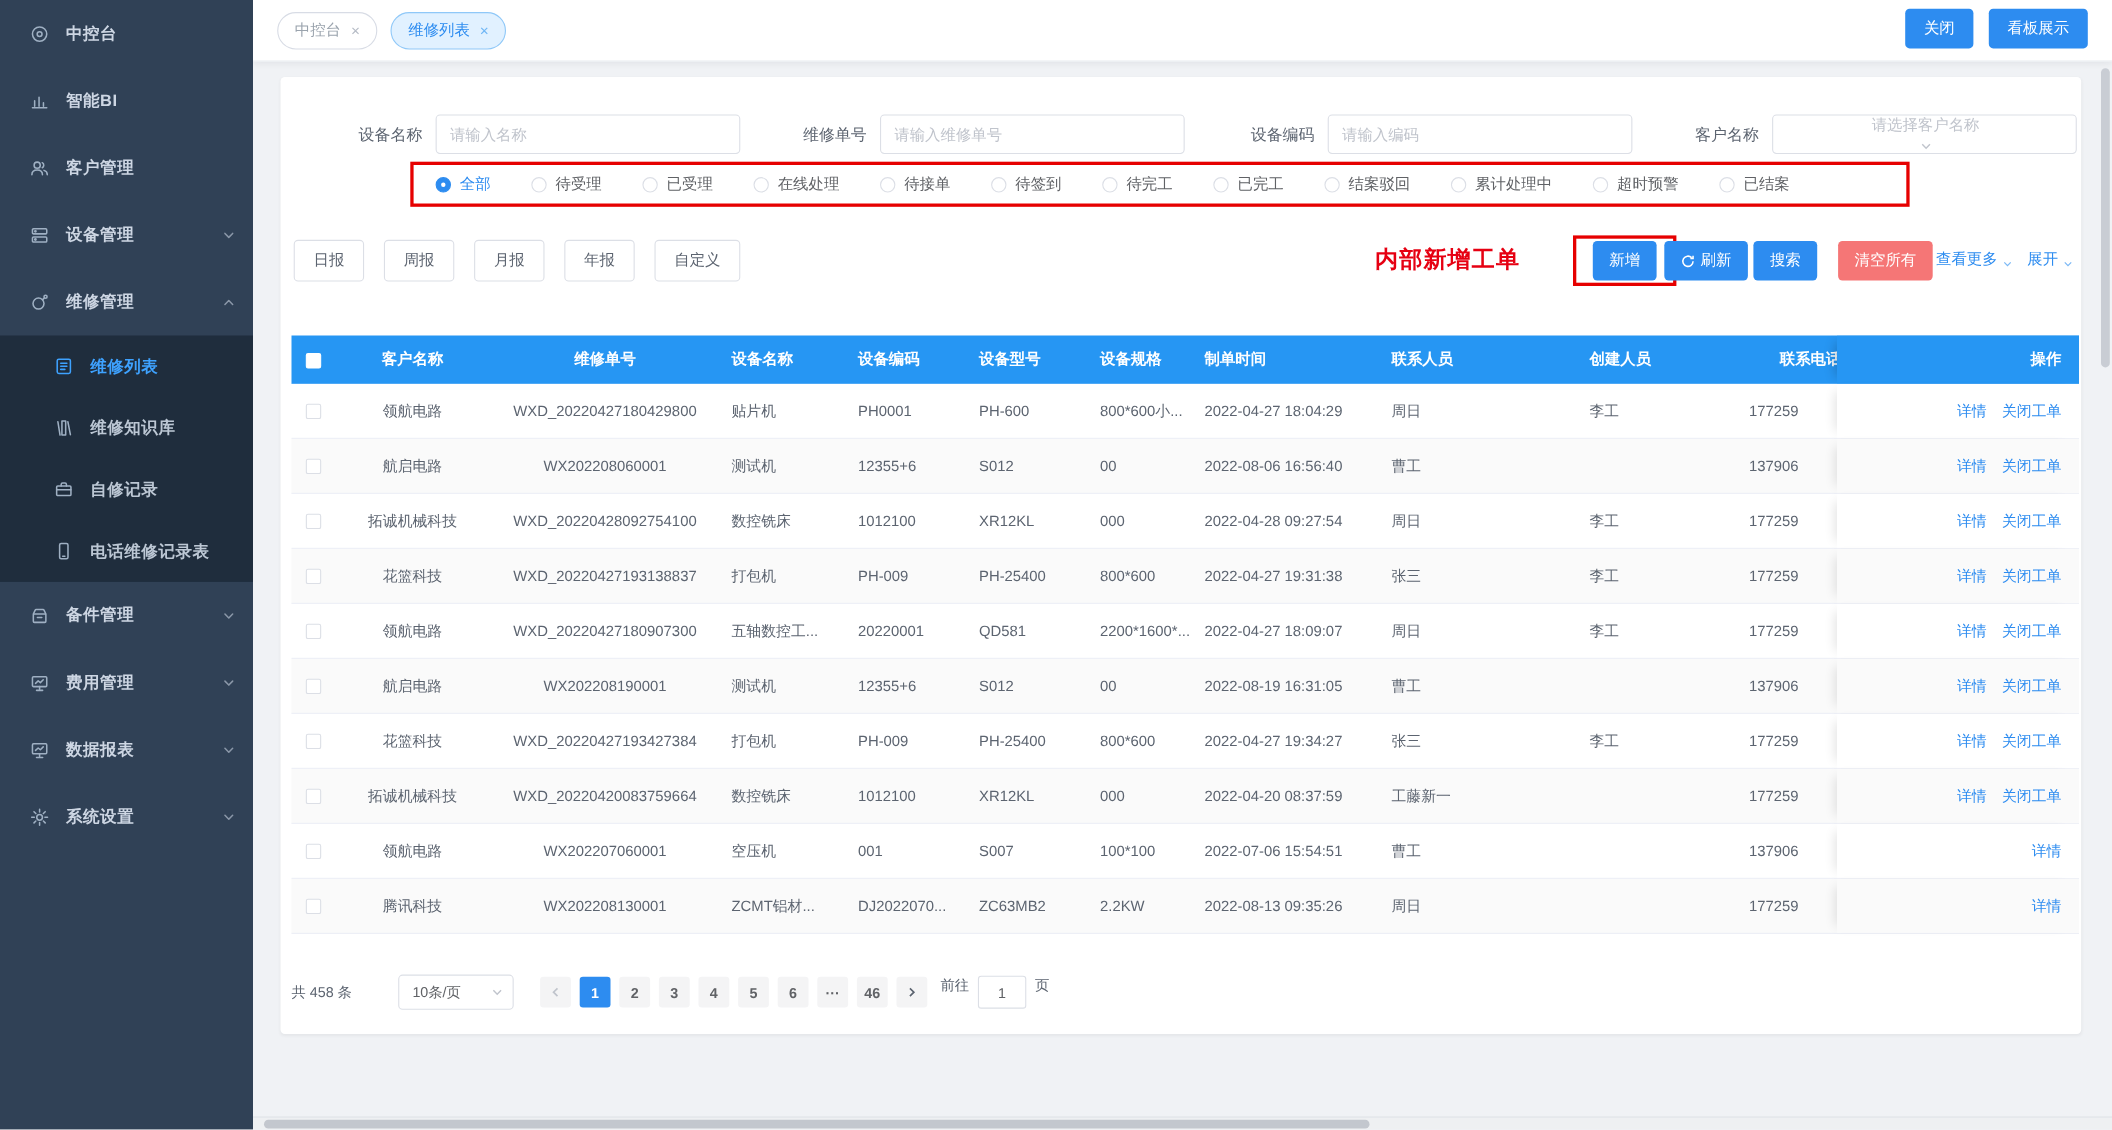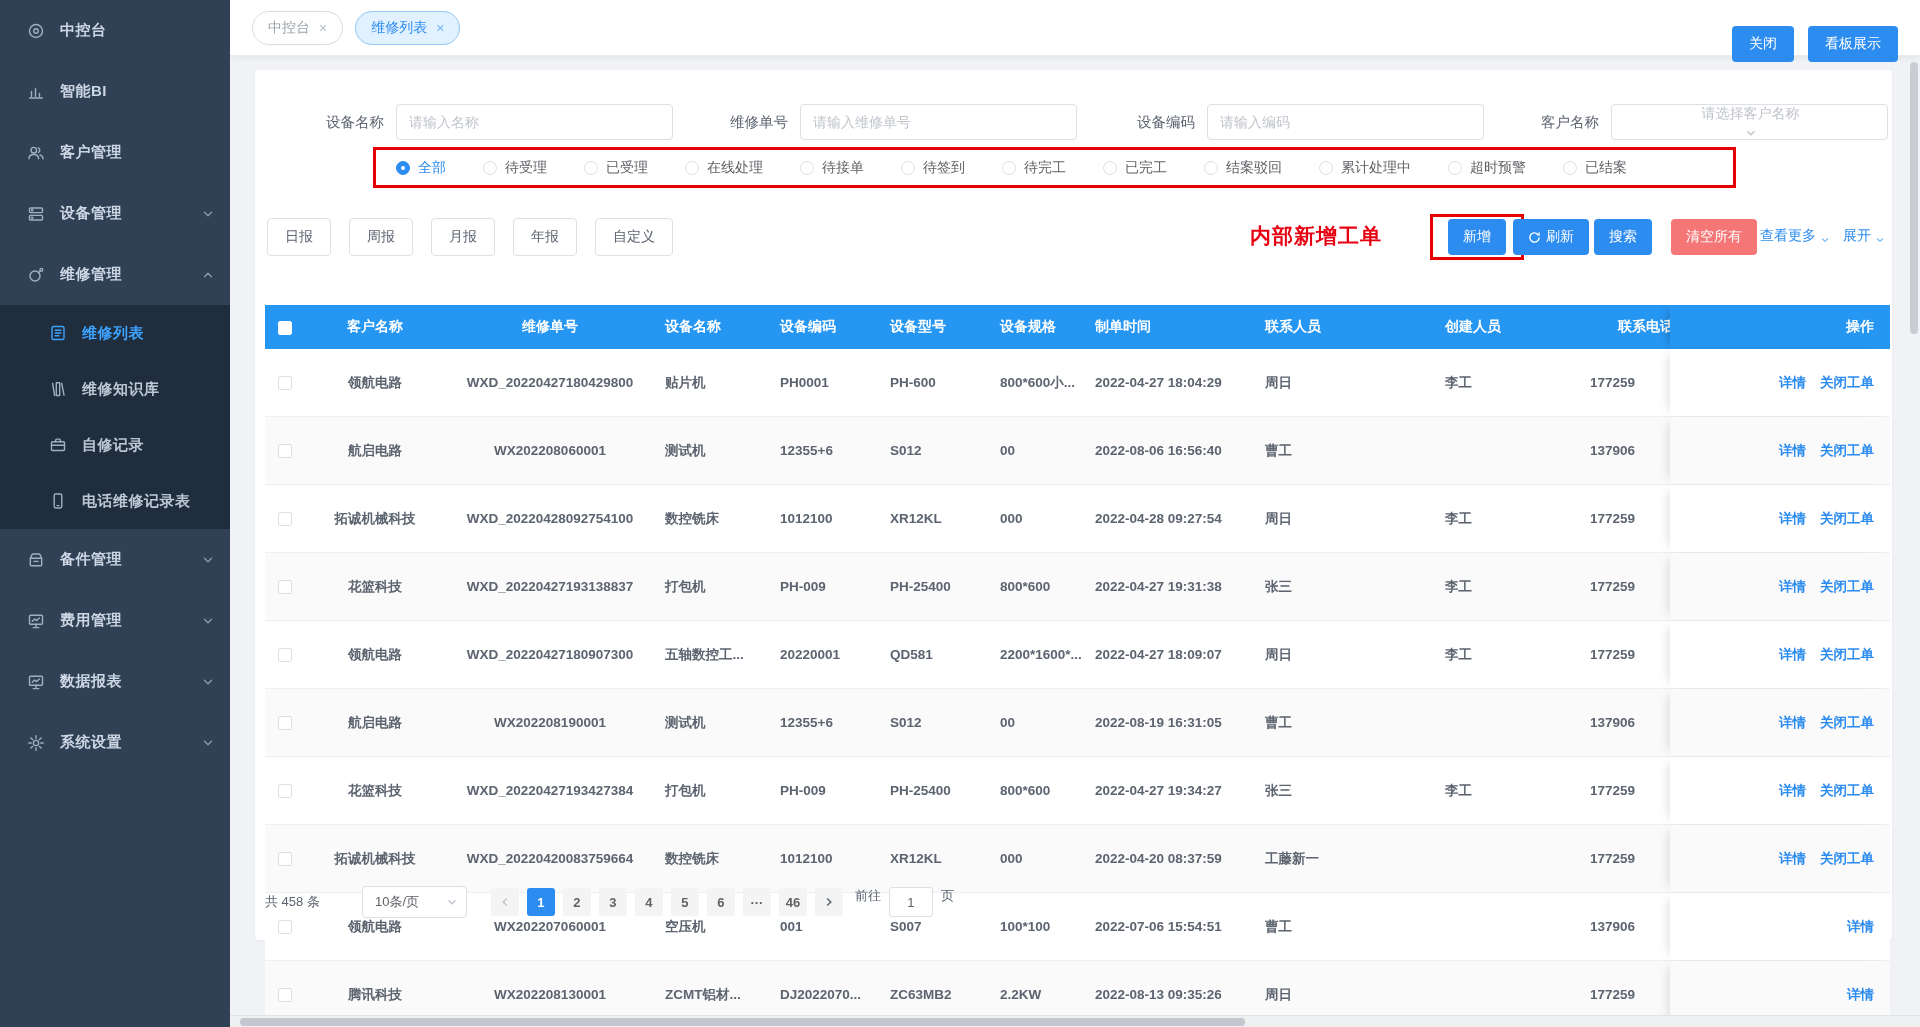--- a/index.html
+++ b/index.html
@@ -19,21 +19,21 @@
   .side-sub .side-item.active{color:#3ea2ff;}
   .side-sub .side-item.active .icon{color:#3ea2ff;}
 
   
   .main{position:absolute;left:230px;top:0;width:1690px;height:1027px;}
   .tabbar{position:relative;height:56px;background:#fff;border-bottom:1px solid #e8ebf0;box-shadow:0 2px 6px rgba(0,21,41,.06);z-index:5;display:flex;align-items:center;padding-left:22px;gap:12px;}
   .tab{height:34px;border-radius:17px;border:1px solid #d8dce5;color:#9aa3ad;background:#fff;font-size:14px;display:inline-flex;align-items:center;padding:0 15px;gap:9px;cursor:pointer;}
   .tab .x{font-size:14px;line-height:1;color:#b6bcc6;}
   .tab.active{background:#e1f1ff;border-color:#8fc8f8;color:#2d8cf0;}
   .tab.active .x{color:#6fb6f5;}
-  .topbtns{position:absolute;right:22px;top:26px;display:flex;gap:14px;}
+  .topbtns{position:absolute;right:22px;top:8px;display:flex;gap:14px;}
   .btn-blue{background:#2d8cf0;color:#fff;border:none;border-radius:4px;height:36px;font-size:14px;padding:0 17px;cursor:pointer;}
 
   
   .card{position:absolute;left:25px;top:70px;width:1637px;height:870px;background:#fff;border-radius:4px;box-shadow:0 1px 3px rgba(0,0,0,.05);}
 
   
   .filter-row{position:absolute;top:34px;left:0;right:0;height:36px;}
   .fgroup{position:absolute;top:0;display:flex;align-items:center;}
   .flabel{width:62px;margin-right:12px;color:#5c6470;font-size:14.5px;text-align:right;white-space:nowrap;}
   .finput{width:277px;height:36px;border:1px solid #dcdfe6;border-radius:4px;padding:0 12px;font-size:14px;color:#606266;outline:none;}
@@ -67,21 +67,21 @@
 
   
   .table{position:absolute;left:10px;top:235px;width:1625px;}
   .tgrid{display:grid;grid-template-columns:40px 140px 210px 115px 110px 110px 95px 170px 180px 145px 310px;}
   .thead{position:relative;height:44px;background:#2696f3;color:#fff;font-size:14px;font-weight:700;align-items:center;overflow:hidden;}
   .hcell{white-space:nowrap;}
   .c-center{text-align:center;}
   .c-left{padding-left:10px;text-align:left;}
   .phonehead{padding-left:38px;}
   .op-head{position:absolute;right:0;top:0;height:44px;width:220px;background:#2696f3;display:flex;align-items:center;justify-content:flex-end;padding-right:16px;z-index:2;box-shadow:-8px 0 10px -6px rgba(0,0,0,.22);}
-  .trow{position:relative;height:68px;align-items:center;font-size:13.5px;color:#5c6470;background:#fff;border-bottom:1px solid #ebeef5;font-weight:bold;}
+  .trow{position:relative;height:50px;align-items:center;font-size:13.5px;color:#5c6470;background:#fff;border-bottom:1px solid #ebeef5;}
   #tbody .trow:nth-child(even){background:#fafafa;}
   .cell{white-space:nowrap;overflow:hidden;}
   .cb{width:14px;height:14px;border:1px solid #dcdfe6;border-radius:2px;background:#fff;display:inline-block;vertical-align:middle;cursor:pointer;}
   .hcb{border-color:#fff;}
   .op-cell{position:absolute;right:0;top:0;bottom:0;width:220px;background:inherit;display:flex;align-items:center;justify-content:flex-end;gap:14px;padding-right:16px;z-index:2;box-shadow:-8px 0 10px -6px rgba(0,0,0,.12);}
   .oplink{color:#2d8cf0;font-size:13.5px;cursor:pointer;text-decoration:none;white-space:nowrap;}
 
   
   .pager{position:absolute;left:10px;top:816px;display:flex;align-items:center;font-size:13px;color:#5c6470;}
   .pg-total{margin-right:18px;white-space:nowrap;}

